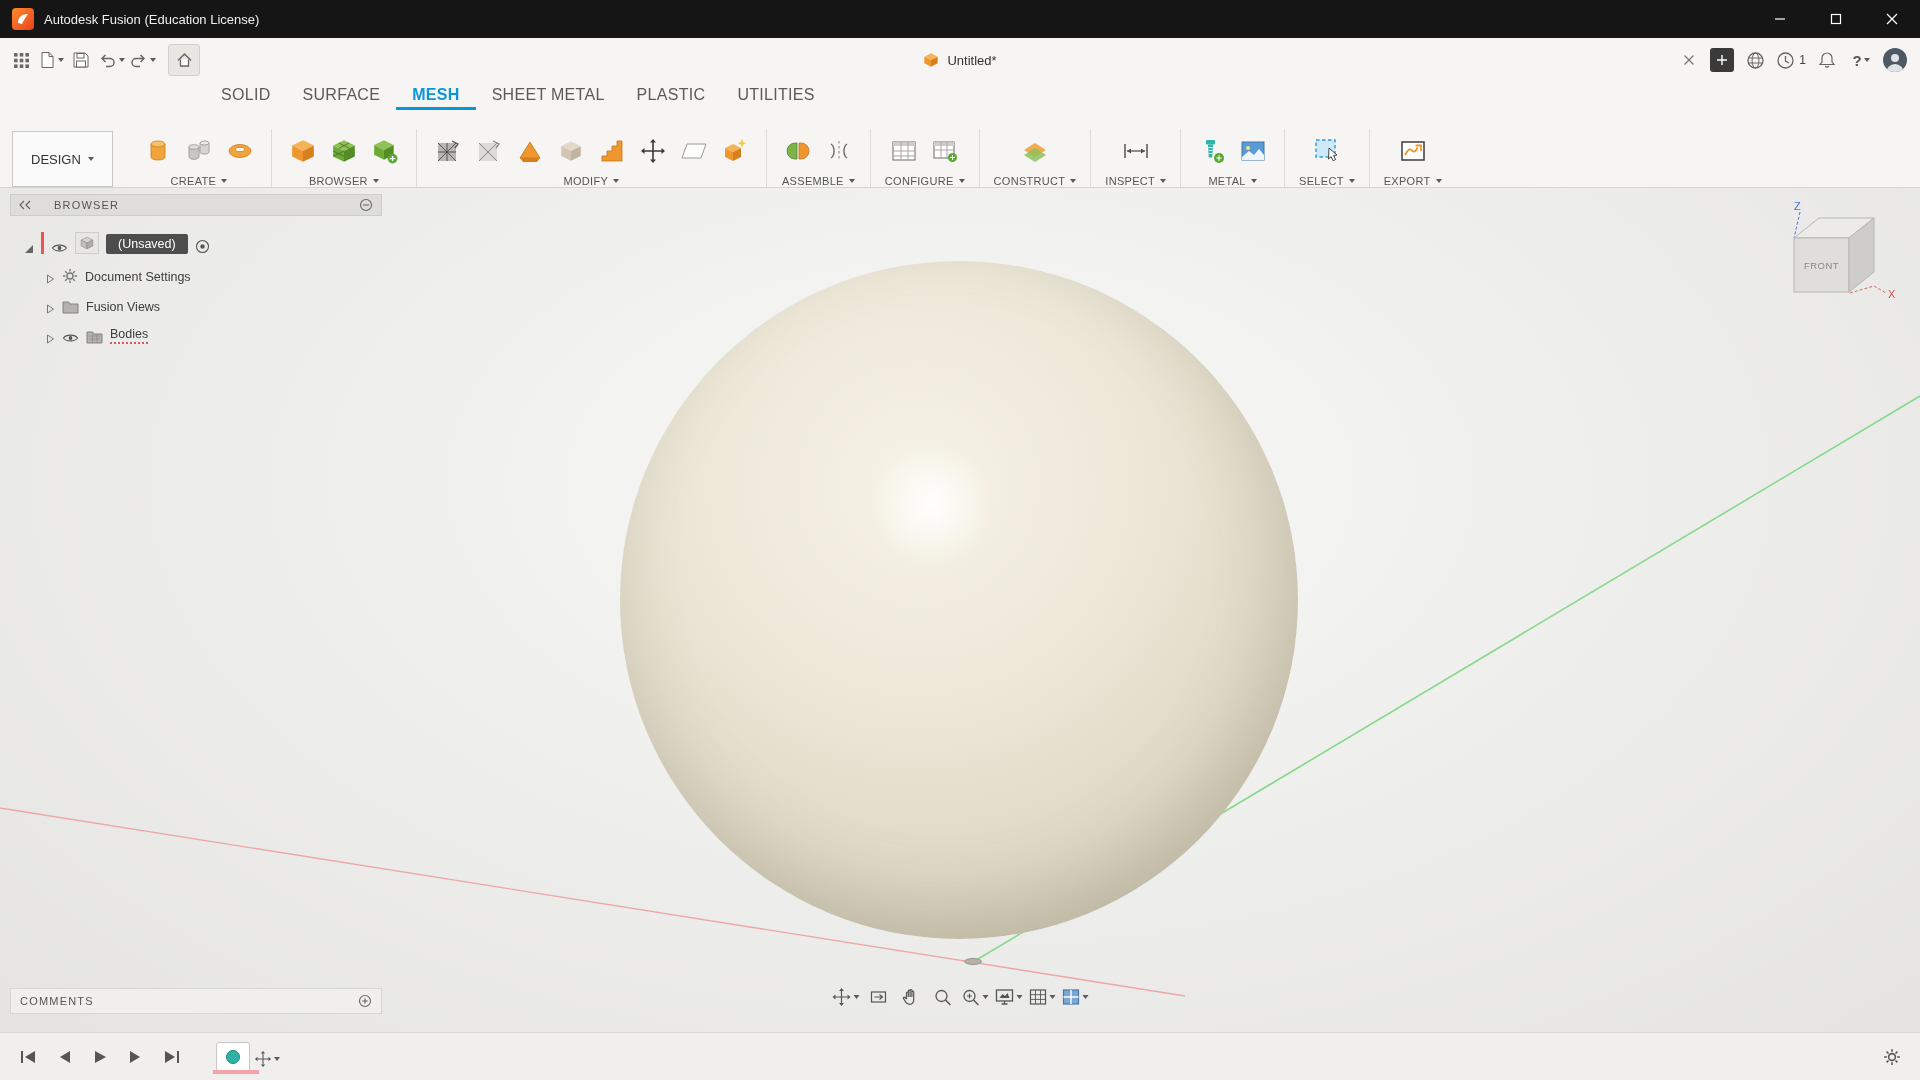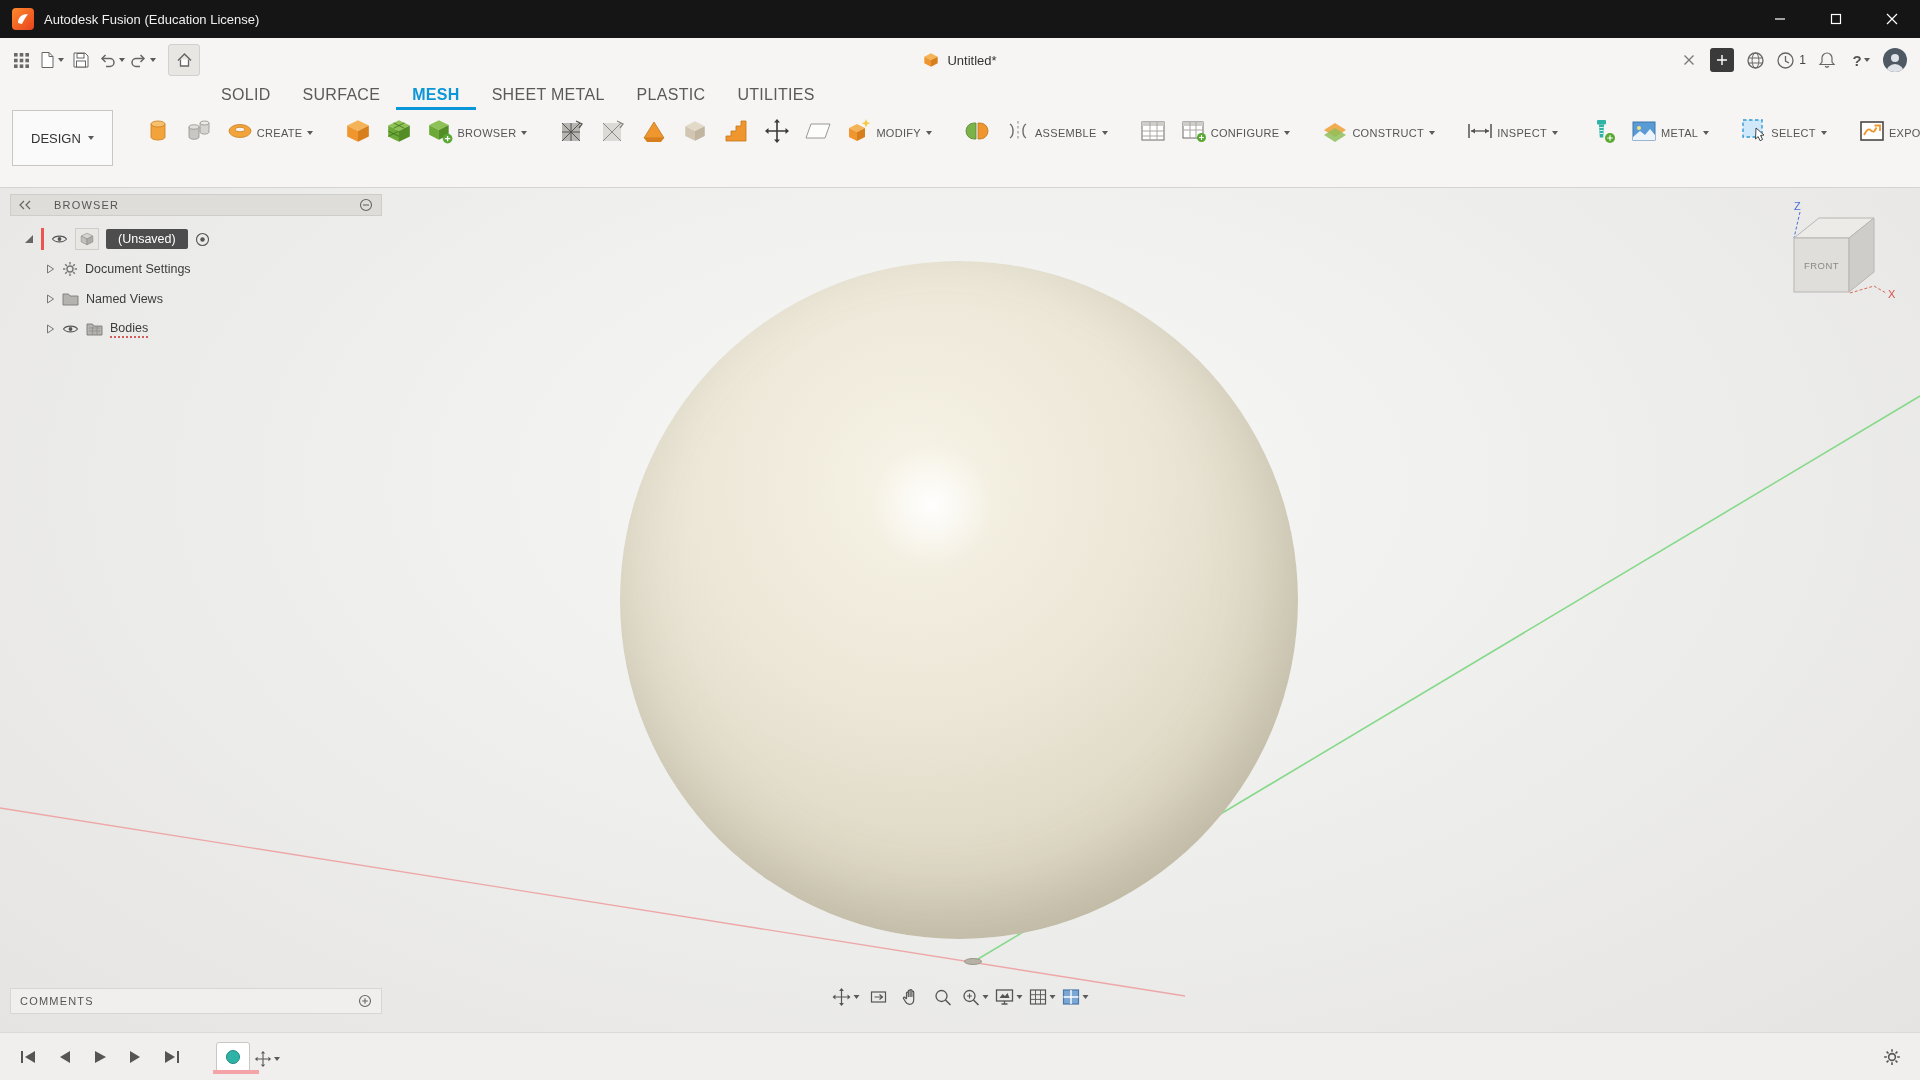--- a/index.html
+++ b/index.html
@@ -27,24 +27,24 @@
   .notif-count { font-size:12px; color:#444; margin-left:2px; }
   .help-q { font-size:15px; color:#555; font-weight:bold; }
   .avatar { width:24px; height:24px; border-radius:50%; overflow:hidden; background:#4e5964; display:flex; align-items:flex-end; justify-content:center; }
 
   
   .rtabs { height:28px; background:#f6f5f4; display:flex; align-items:flex-end; padding-left:205px; }
   .rtab { padding:0 16px; font-size:16px; color:#5a5a5a; line-height:25px; letter-spacing:.3px; border-bottom:3px solid transparent; }
   .rtab.active { color:#0a96d7; font-weight:bold; border-bottom:3px solid #0a96d7; }
 
   
-  .ribbon { height:78px; background:#f6f5f4; border-bottom:1px solid #d6d4d1; display:flex; align-items:flex-start; padding:0 12px; }
+  .ribbon { height:78px; background:#f6f5f4; border-bottom:1px solid #d6d4d1; display:flex; align-items:flex-end; padding:0 12px; }
   .design-box { border:1px solid #c9c7c4; background:#fbfafa; height:56px; display:flex; align-items:center; gap:7px;
     padding:0 18px; margin-right:14px; font-size:13px; color:#333; }
-  .rgroup { display:flex; flex-direction:row; align-items:center; justify-content:center; padding:0 14px; }
+  .rgroup { display:flex; flex-direction:column; align-items:center; justify-content:center; padding:0 14px; }
   .ricons { display:flex; align-items:center; gap:7px; height:42px; }
   .ribtn { width:34px; height:38px; display:flex; align-items:center; justify-content:center; border-radius:3px; }
   .rlabel { font-size:11px; color:#555; display:flex; align-items:center; gap:5px; margin-top:3px; letter-spacing:.3px; }
   .rsep { width:1px; height:58px; background:#dddbd8; }
 
   
   .canvas { position:relative; height:844px; overflow:hidden;
     background:radial-gradient(ellipse at 50% 35%, #f8f8f7 0%, #ededeb 55%, #e5e4e2 100%); }
   .axes { position:absolute; left:0; top:0; z-index:1; }
   .sphere { position:absolute; left:620px; top:73px; width:678px; height:678px; border-radius:50%; z-index:2;
@@ -57,21 +57,21 @@
 
   
   .viewcube { position:absolute; right:16px; top:6px; z-index:5; }
 
   
   .browser { position:absolute; left:10px; top:6px; width:372px; z-index:6; }
   .browser-header { height:22px; background:rgba(222,220,217,.95); border:1px solid #cfcdca;
     display:flex; align-items:center; padding:0 8px; gap:23px; }
   .bh-title { flex:1; font-size:11px; letter-spacing:1.2px; color:#555; }
   .btree { padding-top:8px; }
-  .brow { height:30px; display:flex; align-items:center; gap:7px; font-size:12.5px; color:#3c3c3c; padding-left:14px; }
+  .brow { height:30px; display:flex; align-items:flex-end; gap:7px; font-size:12.5px; color:#3c3c3c; padding-left:14px; }
   .brow.child { padding-left:36px; }
   .redbar { width:3px; height:22px; background:#ef5350; }
   .pill { background:#4d4d4d; color:#fff; padding:3px 12px; border-radius:2px; font-size:12.5px; }
   .cubebox { background:#e9e7e4; border:1px solid #cfcdca; width:24px; height:22px; display:flex; align-items:center; justify-content:center; }
   .u-dotted { border-bottom:2px dotted #d25b5b; padding-bottom:1px; }
 
   
   .comments { position:absolute; left:10px; bottom:18px; width:372px; height:26px; z-index:6;
     background:#f1efee; border:1px solid #d8d6d3; display:flex; align-items:center; padding:0 9px; gap:8px; }
   .comments-title { flex:1; font-size:11px; letter-spacing:1.2px; color:#555; }
@@ -580,21 +580,21 @@
         <span>Document Settings</span>
       </div>
 
       <div class="brow child">
         <svg width="9" height="10" viewBox="0 0 9 10">
           <polygon points="1.5,1 7.5,5 1.5,9" fill="none" stroke="#777" stroke-width="1"></polygon>
           </svg>
         <svg width="17" height="14" viewBox="0 0 17 14">
           <path d="M1 2h5.5L8 4h8v9H1z" fill="#b5b3b0" stroke="#7e7c79" stroke-width=".9"></path>
           </svg>
-        <span>Named Views</span>
+        <span>Fusion Views</span>
       </div>
 
 
       <div class="brow child">
         <svg width="9" height="10" viewBox="0 0 9 10">
           <polygon points="1.5,1 7.5,5 1.5,9" fill="none" stroke="#777" stroke-width="1"></polygon>
           </svg>
         <svg width="17" height="12" viewBox="0 0 17 12">
           <path d="M1.5 6C4 2.2 13 2.2 15.5 6 13 9.8 4 9.8 1.5 6z" fill="none" stroke="#555" stroke-width="1.1"></path>
           <circle cx="8.5" cy="6" r="1.9" fill="#555"></circle>

